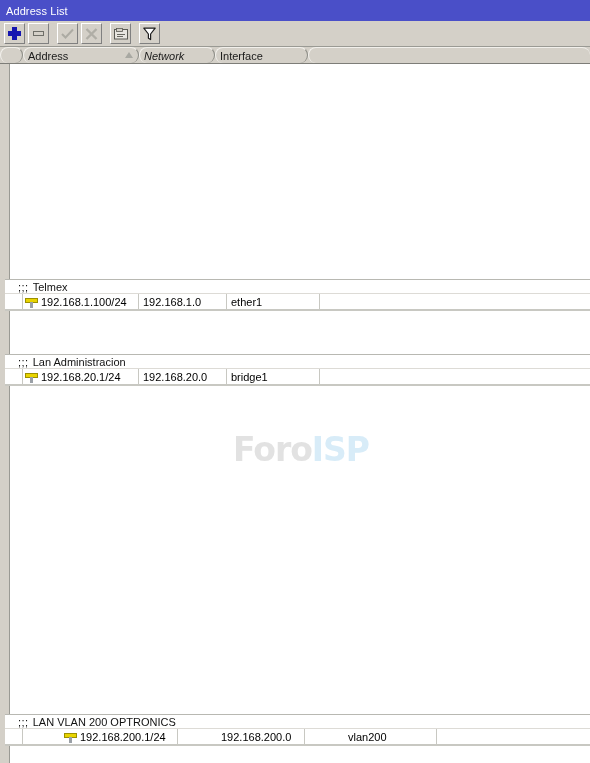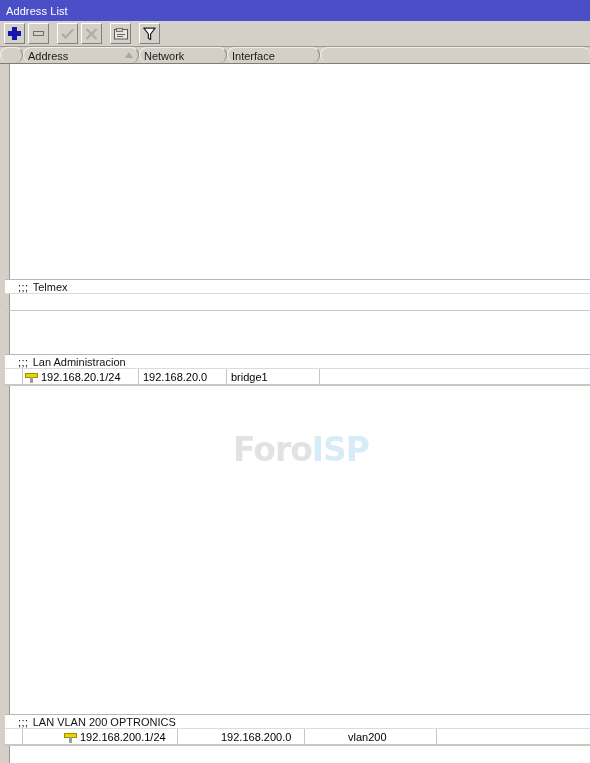--- a/index.html
+++ b/index.html
@@ -119,21 +119,21 @@
     padding-left: 4px;
     font-size: 11px;
     color: #1a1a1a;
     position: relative;
     overflow: hidden;
     white-space: nowrap;
     border-radius: 8px;
   }
   .hcell.c0 { width: 23px; padding-left: 0; }
   .hcell.c1 { width: 116px; }
-  .hcell.c2 { width: 88px; }
+  .hcell.c2 { width: 76px; font-style: italic; }
   .hcell.c3 { width: 93px; }
   .hcell.c4 { flex: 1; border-right: none; }
   .sort-arrow {
     position: absolute;
     right: 5px;
     top: 4px;
     width: 0; height: 0;
     border-left: 4px solid transparent;
     border-right: 4px solid transparent;
     border-bottom: 6px solid #a8a8a2;
@@ -326,20 +326,41 @@
 
       <div class="watermark">
         <span class="wm-foro">Foro</span><span class="wm-isp">ISP</span>
       </div>
 
       <div class="row comment-row" style="top:215px;">
         <span class="semis">;;;</span>
         <span>Telmex</span>
       </div>
 
+      <div class="row data-row" style="top:230px;">
+        <div class="cell c0">
+          <span></span>
+        </div>
+        <div class="cell c1 addr-cell">
+          <span class="ic-addr">
+            <span class="bar"></span>
+              <span class="post"></span>
+          </span>
+          <span>192.168.1.100/24</span>
+        </div>
+        <div class="cell c2">
+          <span>192.168.1.0</span>
+        </div>
+        <div class="cell c3">
+          <span>ether1</span>
+        </div>
+        <div class="cell c4">
+          <span></span>
+        </div>
+      </div>
 
       <div class="gap-line" style="top:246px;"></div>
 
       <div class="row comment-row" style="top:290px;">
         <span class="semis">;;;</span>
         <span>Lan Administracion</span>
       </div>
 
       <div class="row data-row" style="top:305px;">
         <div class="cell c0">

